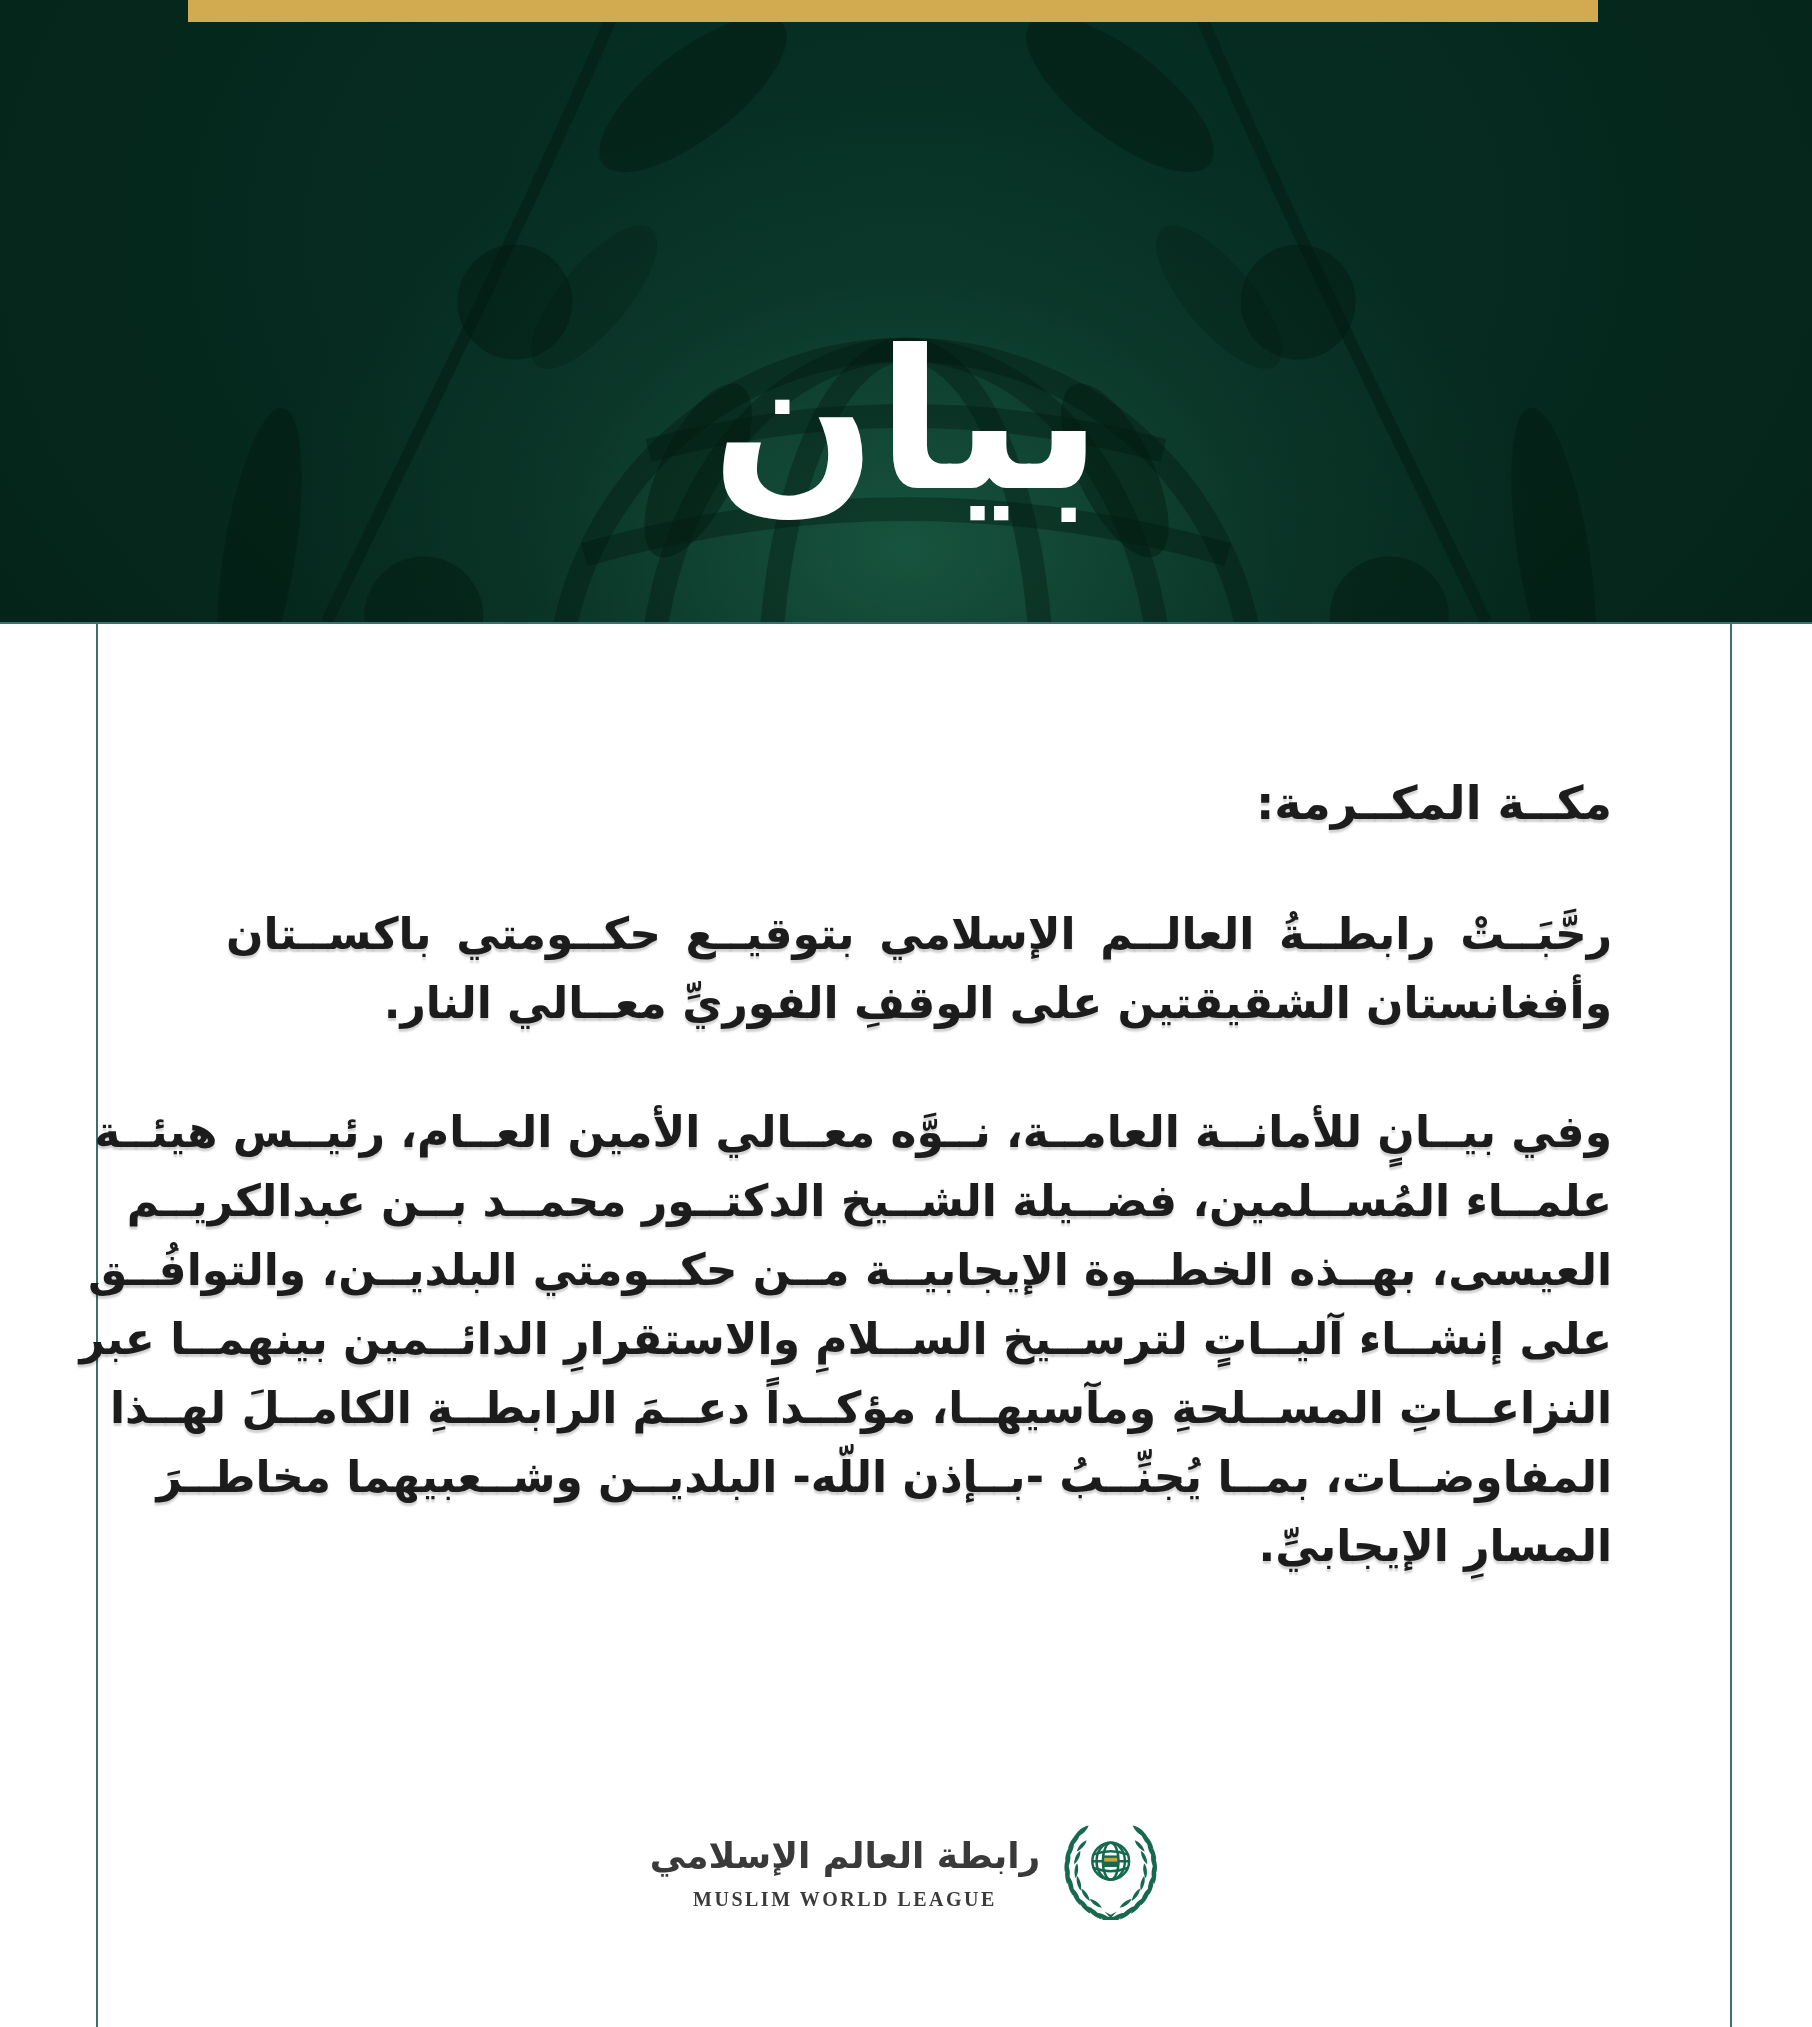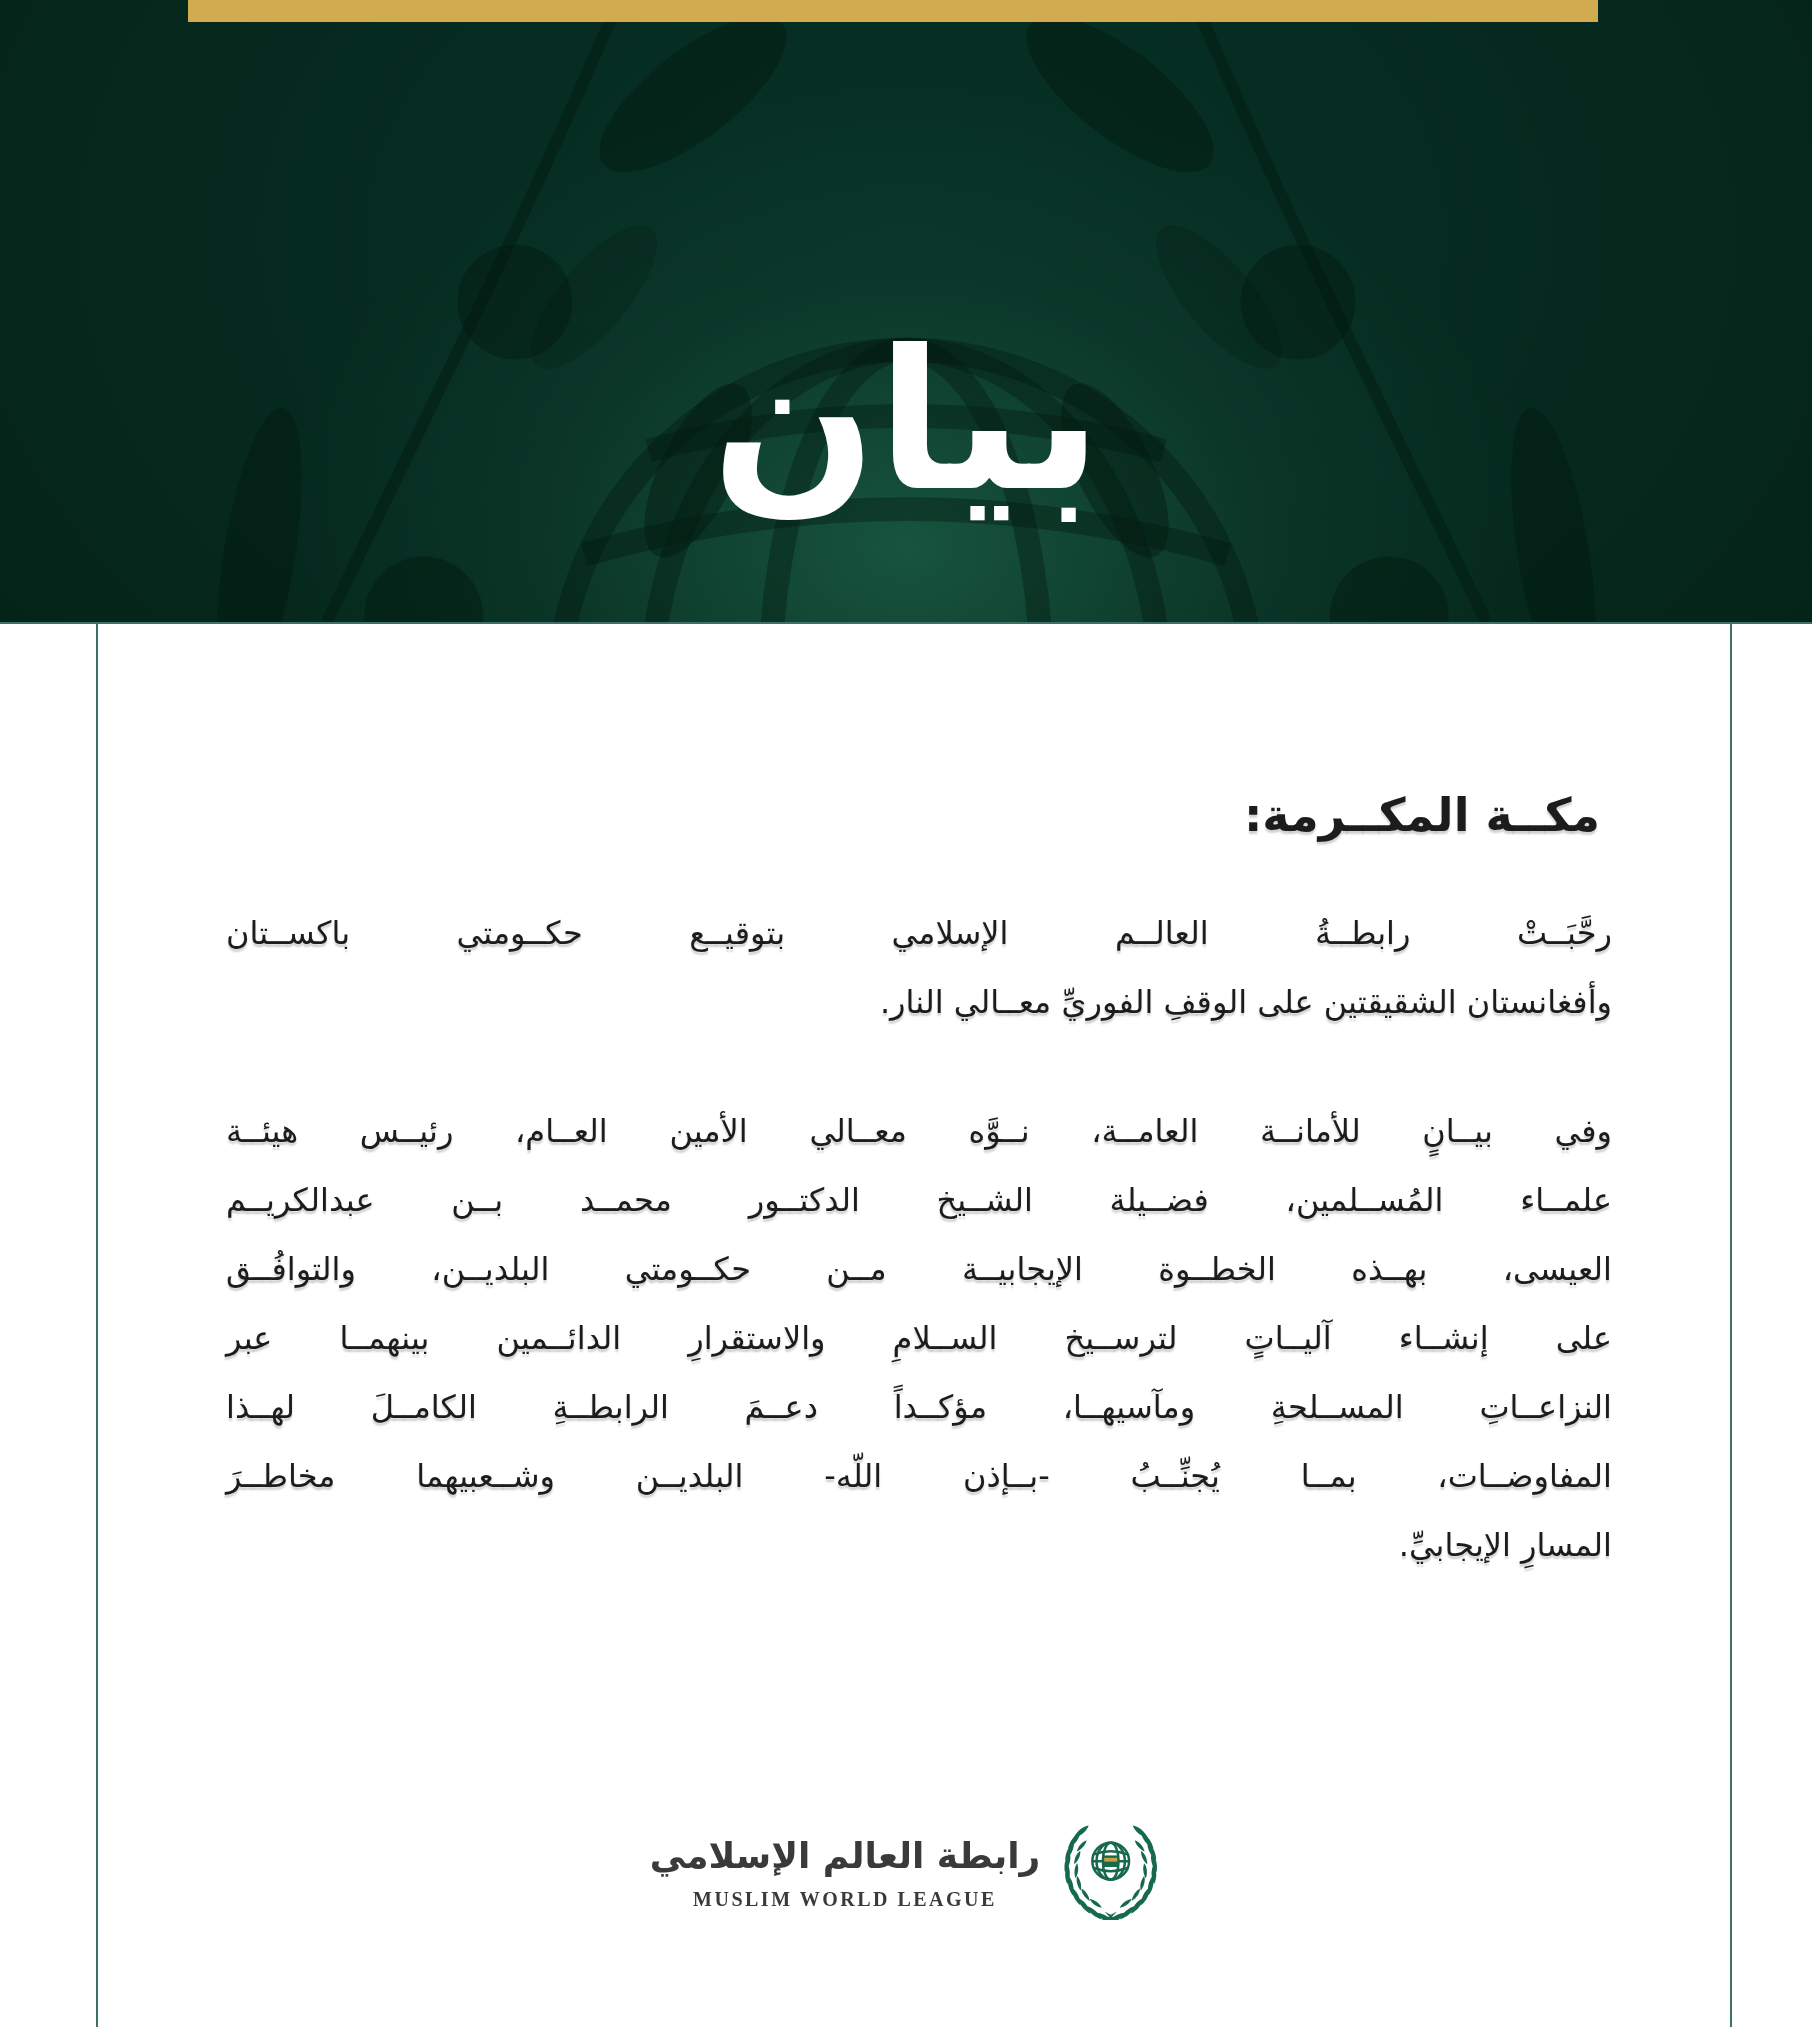--- a/index.html
+++ b/index.html
@@ -26,29 +26,29 @@
 
   
   .hline { position:absolute; top:622px; left:0; width:1813px; height:2px; background:#3E6F68; }
   .vline { position:absolute; top:622px; width:2px; height:1406px; background:#3E6F68; }
   .vline.left  { left:96px; }
   .vline.right { left:1730px; }
 
   
   .content { position:absolute; top:0; left:0; width:100%; height:100%; direction:rtl; color:#1c1c1c; }
   .location {
-    position:absolute; top:776px; right:201px; margin:12px;
+    position:absolute; top:776px; right:201px; margin:0;
     font-size:46px; font-weight:bold;
     text-shadow:0 3px 2px rgba(0,0,0,0.18);
   }
   .para { position:absolute; right:201px; left:226px; }
   .p1 { top:899px; }
   .p2 { top:1097px; }
   .tline {
-    height:69px; line-height:69px; font-size:32px; font-weight:normal;
+    height:69px; line-height:69px; font-size:44px; font-weight:bold;
     white-space:nowrap; text-align:right;
     text-shadow:0 3px 2px rgba(0,0,0,0.18);
   }
   .tline.fill { text-align:justify; text-align-last:justify; }
 
   
   .logo {
     position:absolute; top:1815px; left:50%; transform:translateX(-50%);
     display:flex; align-items:center; gap:18px; direction:ltr;
   }

